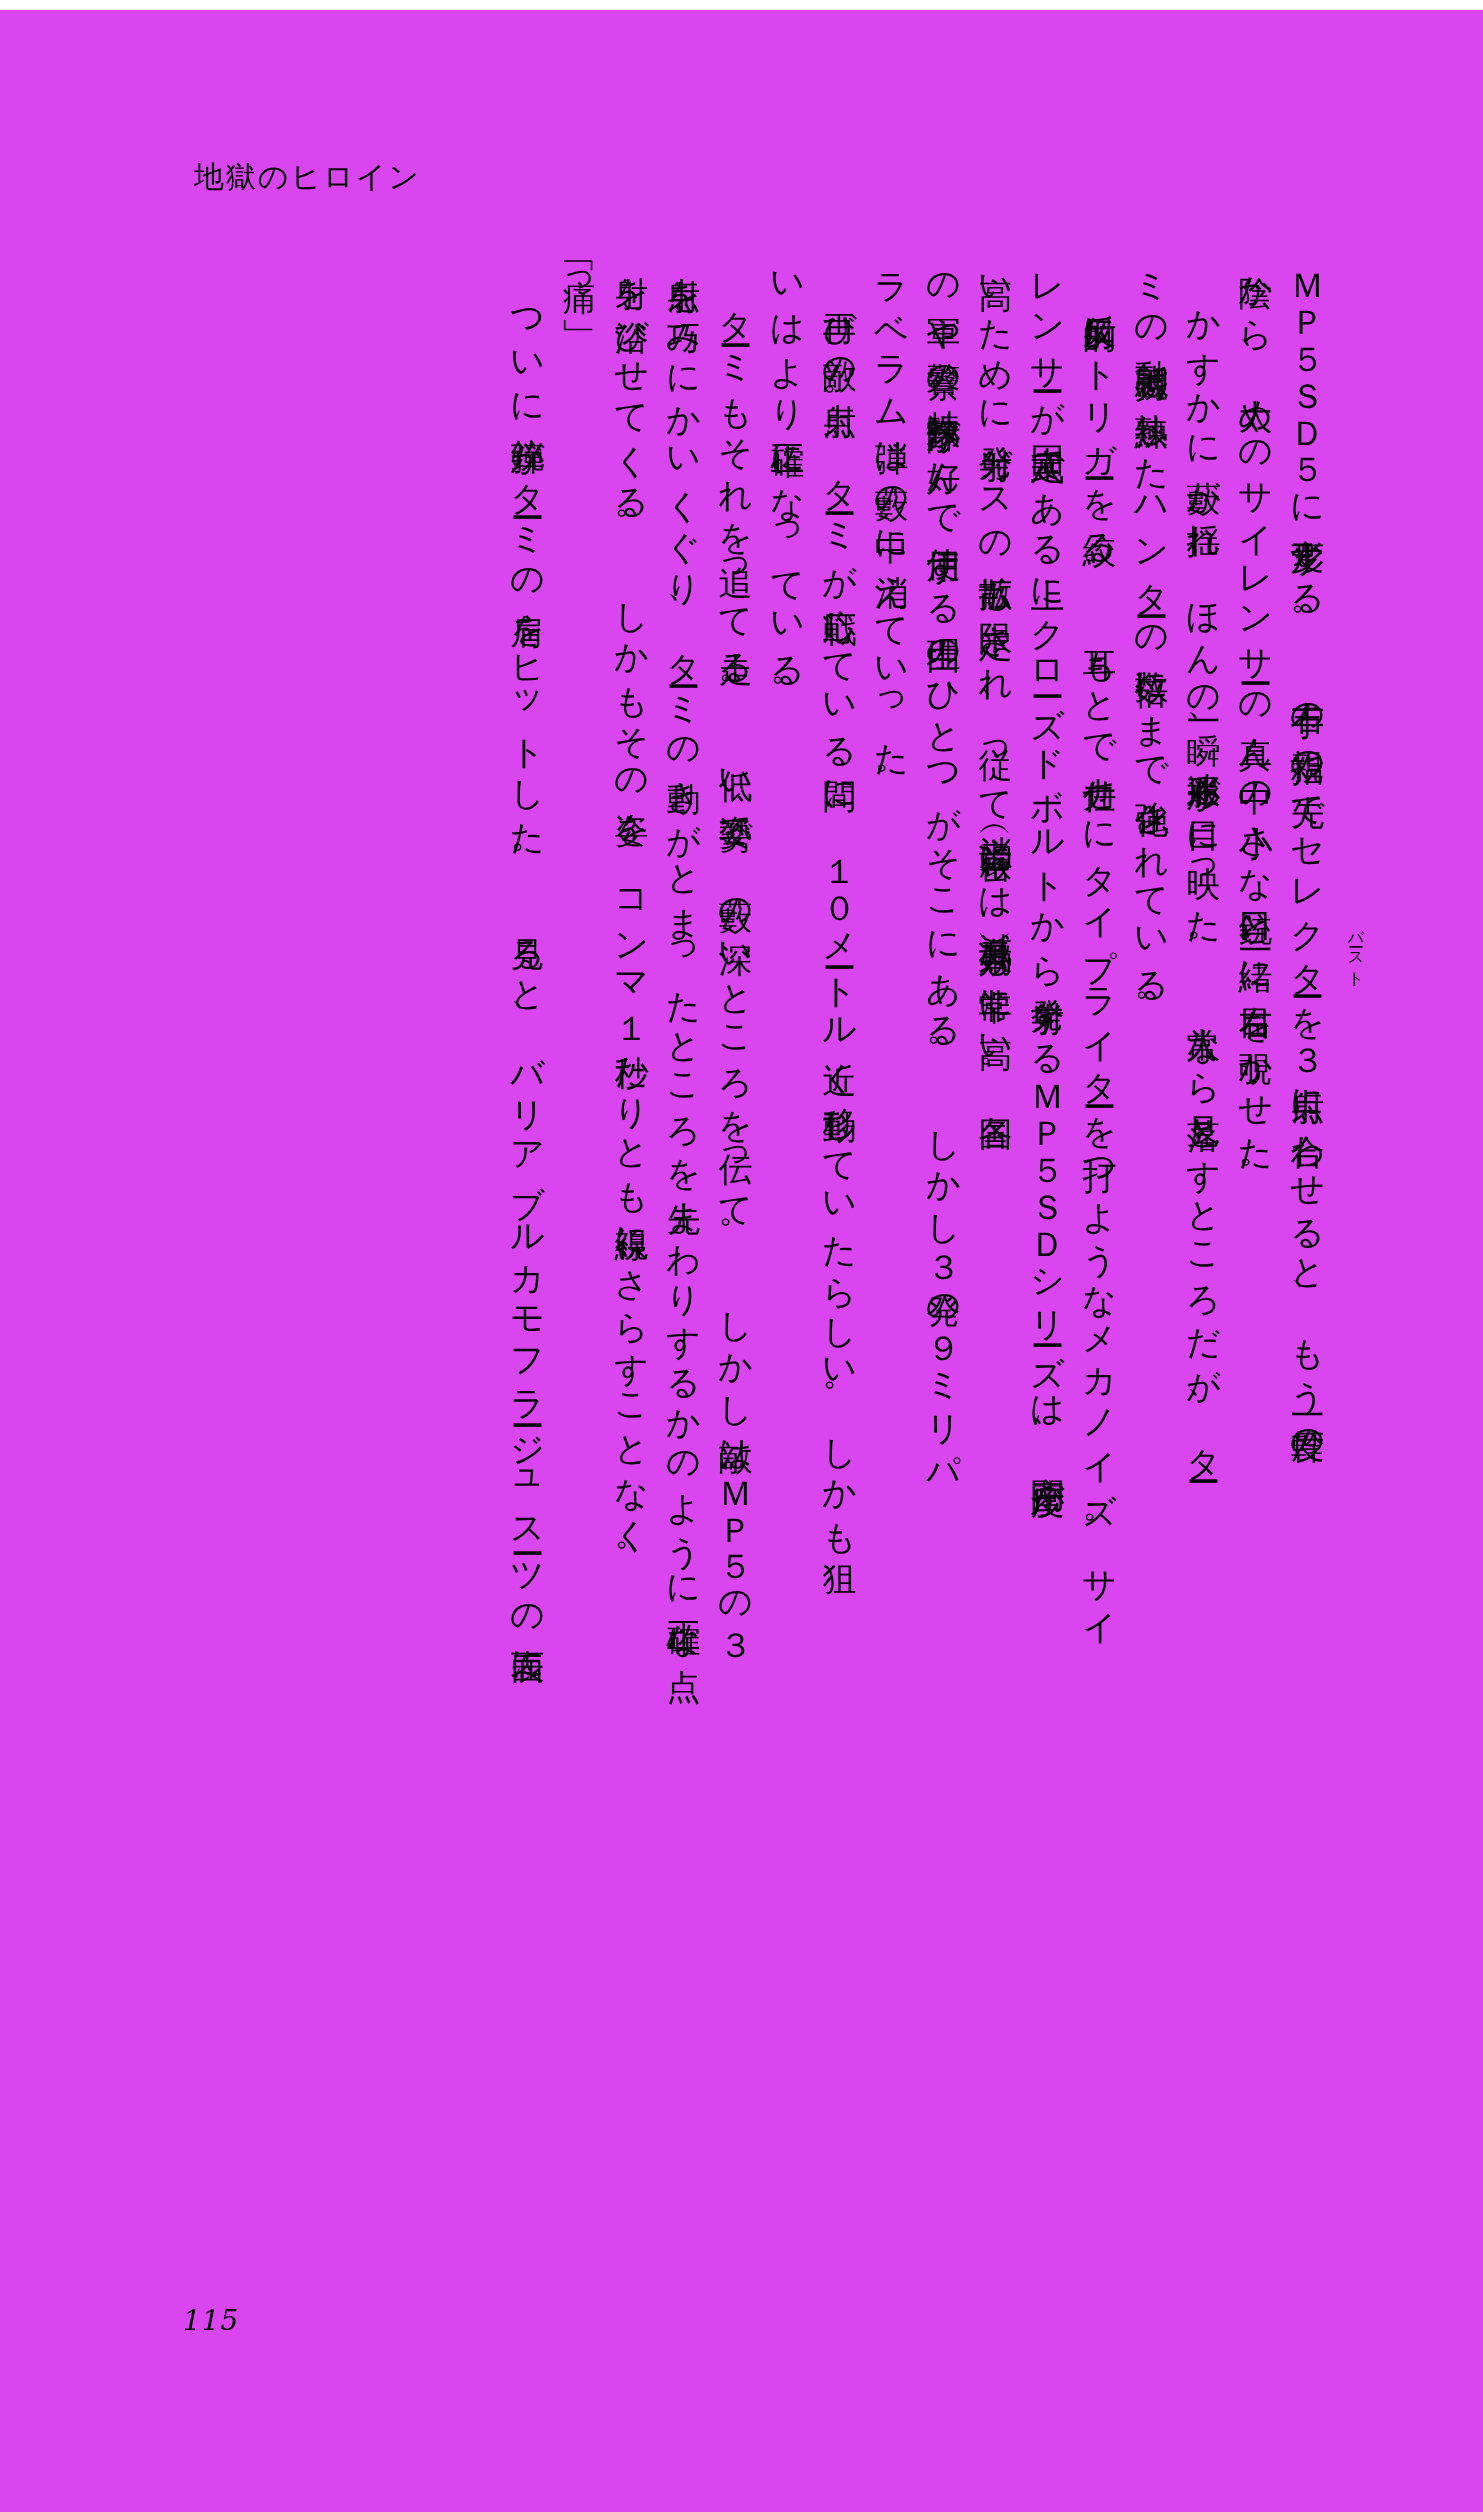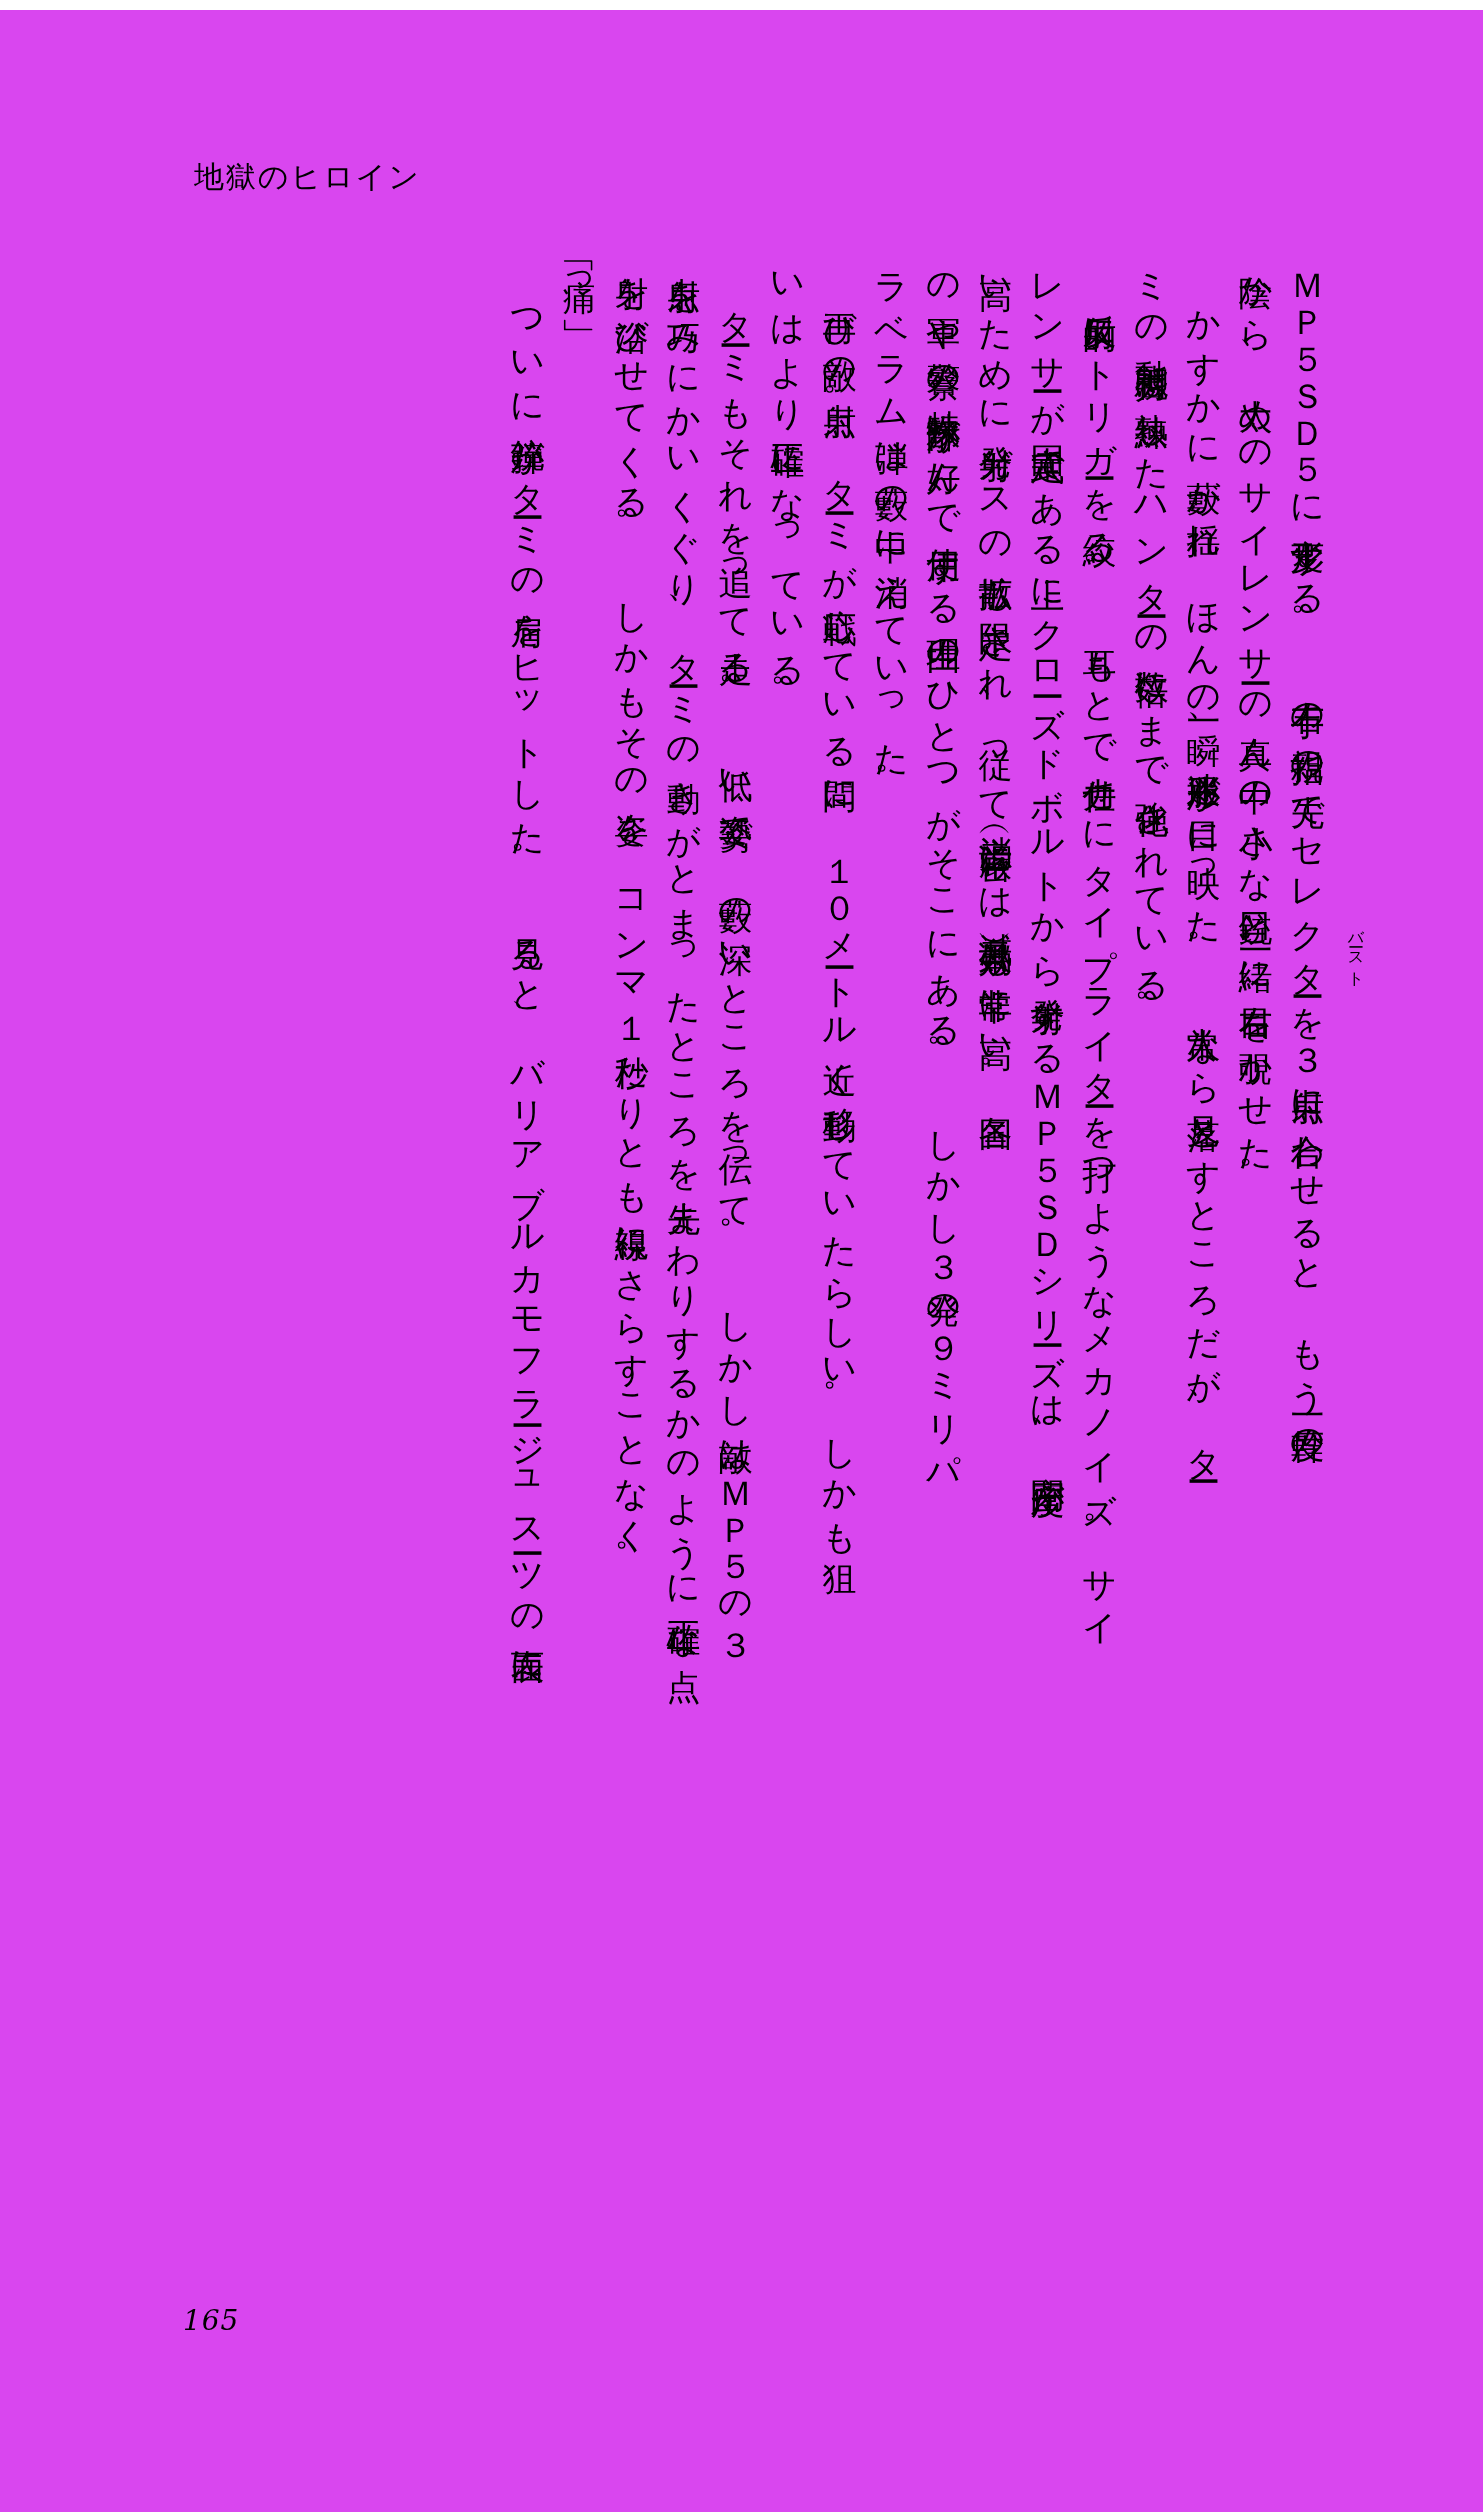--- a/index.html
+++ b/index.html
@@ -115,16 +115,16 @@
     <div class="vcol">いはより正確になっている。</div>
     <div class="vcol">　ターミもそれを追って走る。　低い姿勢で、藪の深いところを伝って。　しかし敵はＭＰ５の３</div>
     <div class="vcol">点射を巧みにかいくぐり、ターミの動きがとまったところを先まわりするかのように正確な点</div>
     <div class="vcol">射を浴びせてくる。　しかもその姿を、コンマ１秒たりとも視線にさらすことなく。</div>
     <div class="vcol">「痛っ」</div>
     <div class="vcol">　ついに銃弾がターミの肩をヒットした。　見ると、バリアブルカモフラージュスーツの表面に</div>
   </div>
 
   <div class="ruby-host">バースト</div>
 
-  <div id="page-number">165</div>
+  <div id="page-number">115</div>
 
 </div>
 
 
 </body></html>

